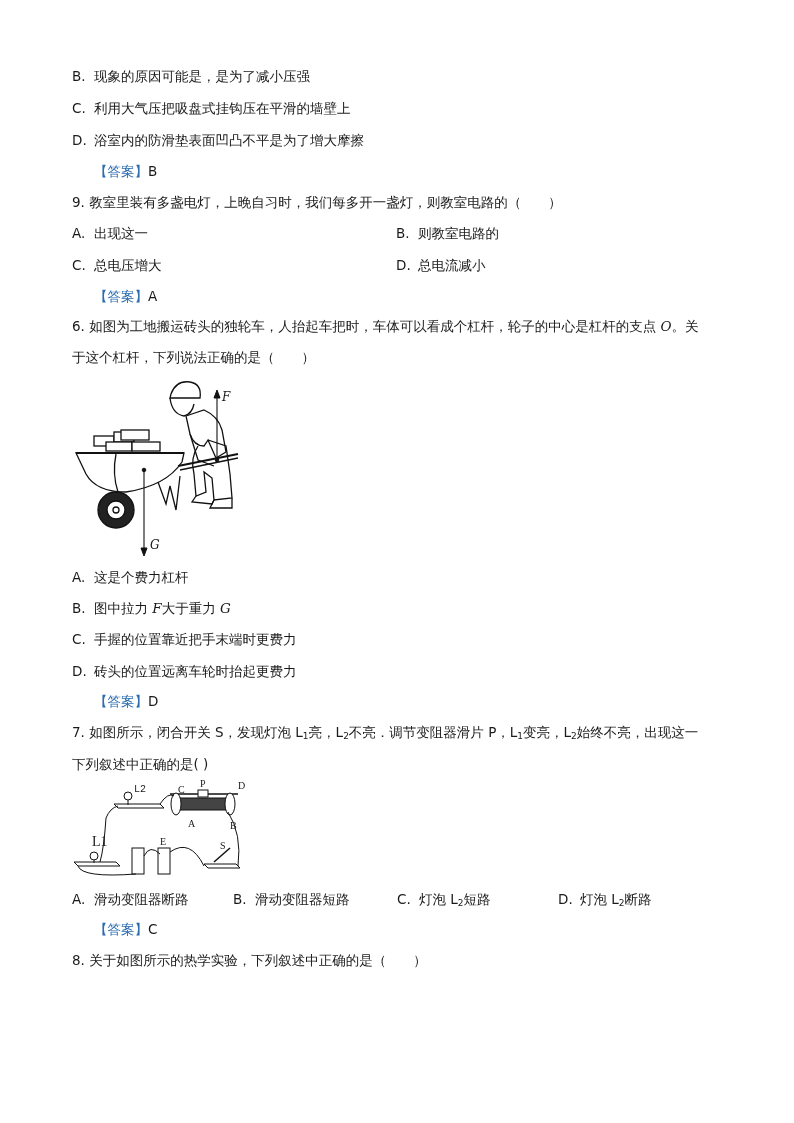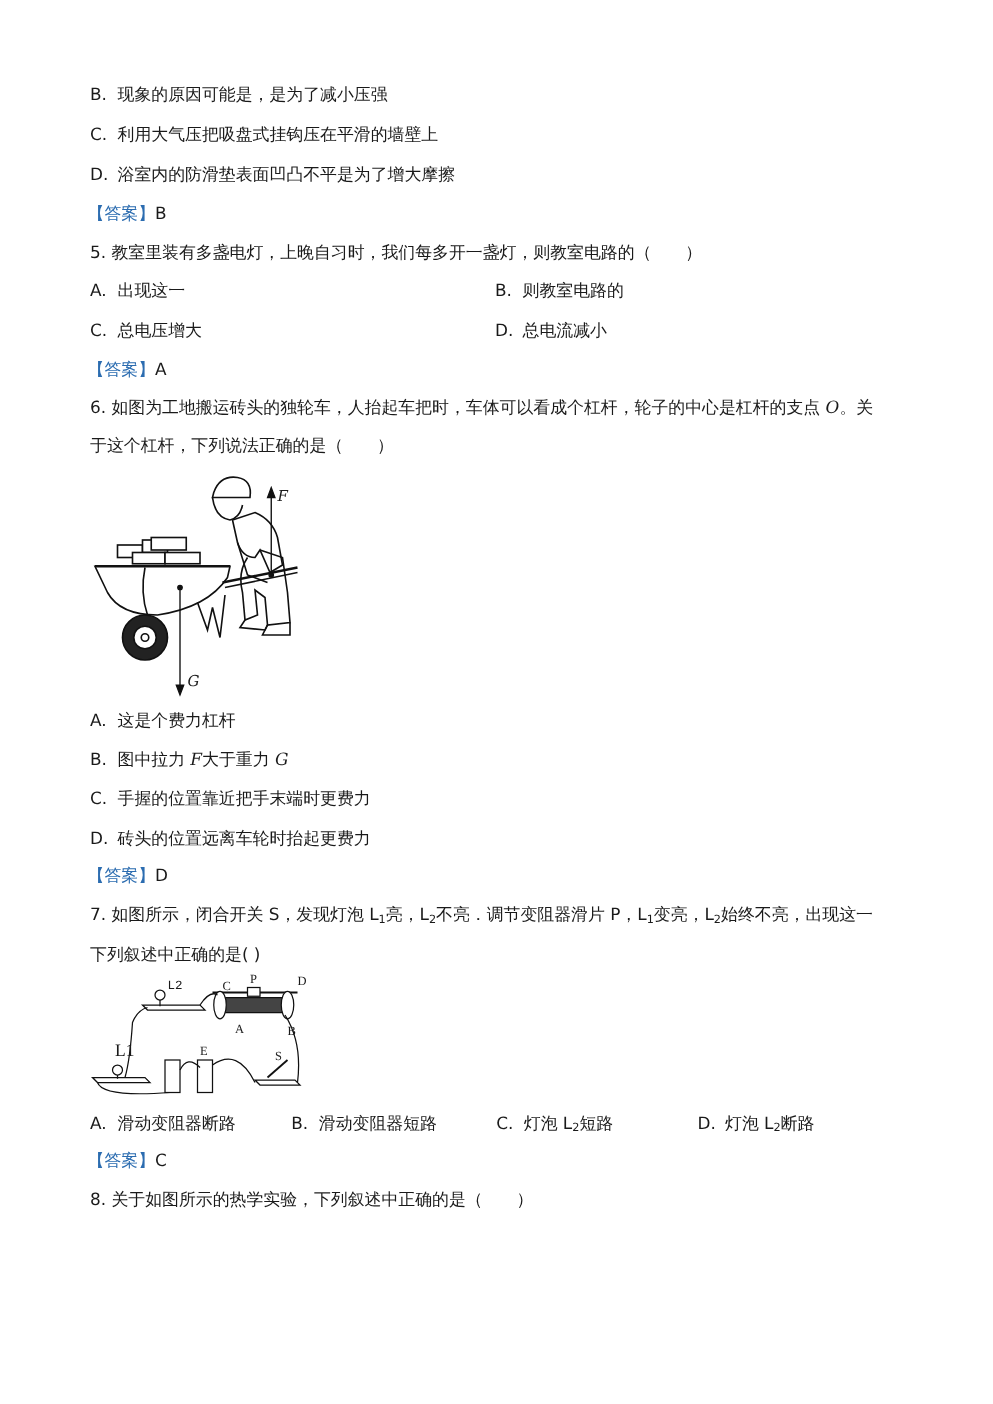--- a/index.html
+++ b/index.html
@@ -5,42 +5,42 @@
     html, body { margin: 0; padding: 0; background: #ffffff; }
     body {
       width: 794px; height: 1123px; position: relative; overflow: hidden;
       font-family: "DejaVu Sans", sans-serif; color: #1a1a1a;
     }
     .line {
       position: absolute; left: 72px; font-size: 13.5px; line-height: 18px;
       white-space: nowrap;
     }
     .lbl { display: inline-block; width: 22px; }
-    .answer-tag { color: #2b6cb0; }
+    .answer-tag { color: #2b6cb0; margin-left: 24px; }
     .sub { font-size: 9px; vertical-align: -2px; }
     .it { font-family: "DejaVu Serif", serif; font-style: italic; }
     .fig { position: absolute; }
   </style>
 </head>
 <body>
 
 <div class="line" style="top:67px">
   <span class="lbl">B.</span><span>现象的原因可能是，是为了减小压强</span>
 </div>
 <div class="line" style="top:99px">
   <span class="lbl">C.</span><span>利用大气压把吸盘式挂钩压在平滑的墙壁上</span>
 </div>
 <div class="line" style="top:131px">
   <span class="lbl">D.</span><span>浴室内的防滑垫表面凹凸不平是为了增大摩擦</span>
 </div>
 <div class="line" style="top:162px; left:70px">
   <span class="answer-tag">【答案】</span><span>B</span>
 </div>
 
-<div class="line" style="top:193px">5. 教室里装有多盏电灯，上晚自习时，我们每多开一盏灯，则教室电路的（　　）</div>
+<div class="line" style="top:193px">9. 教室里装有多盏电灯，上晚自习时，我们每多开一盏灯，则教室电路的（　　）</div>
 <div class="line" style="top:224px">
   <span class="lbl">A.</span><span>出现这一</span>
 </div>
 <div class="line" style="top:224px; left:396px">
   <span class="lbl">B.</span><span>则教室电路的</span>
 </div>
 <div class="line" style="top:256px">
   <span class="lbl">C.</span><span>总电压增大</span>
 </div>
 <div class="line" style="top:256px; left:396px">

